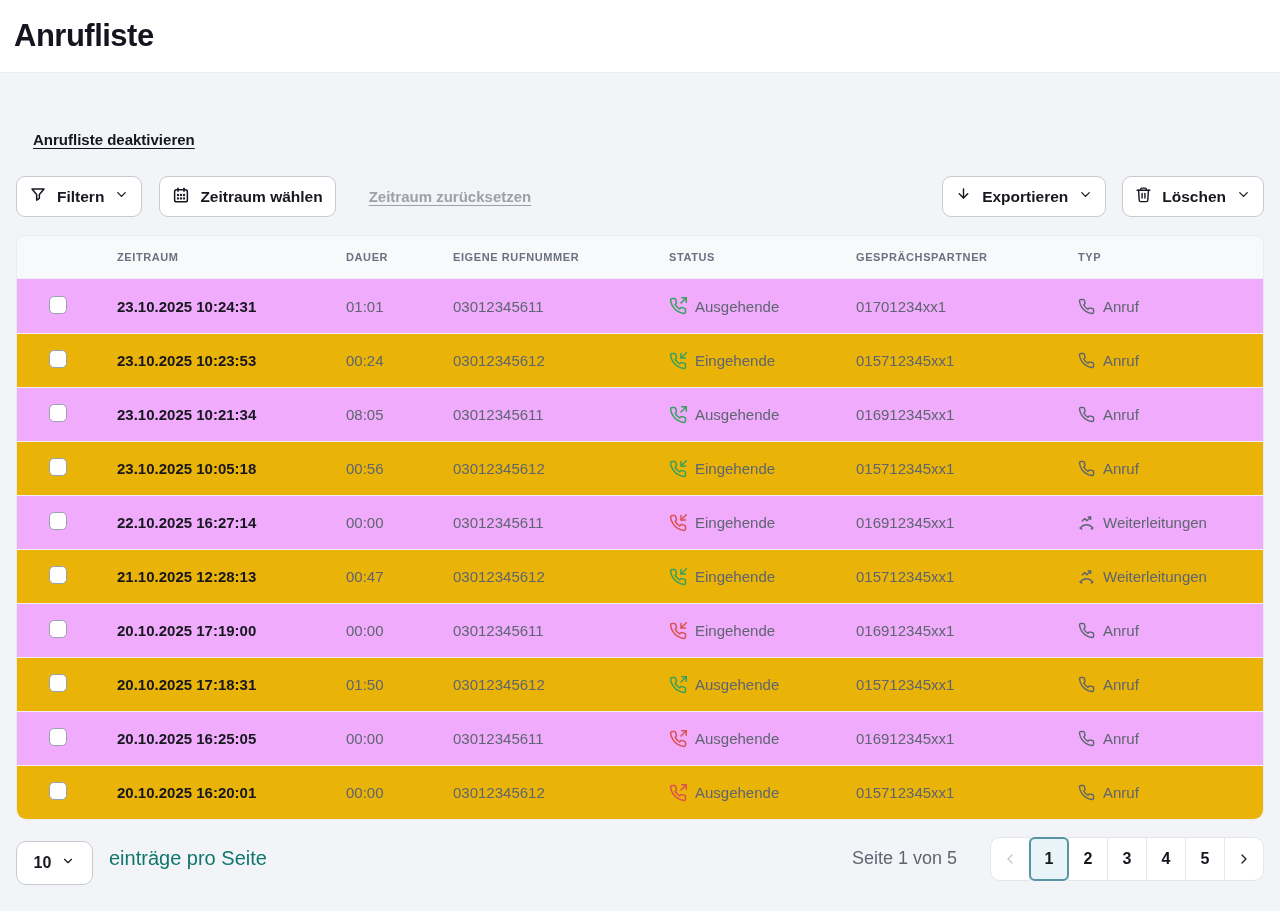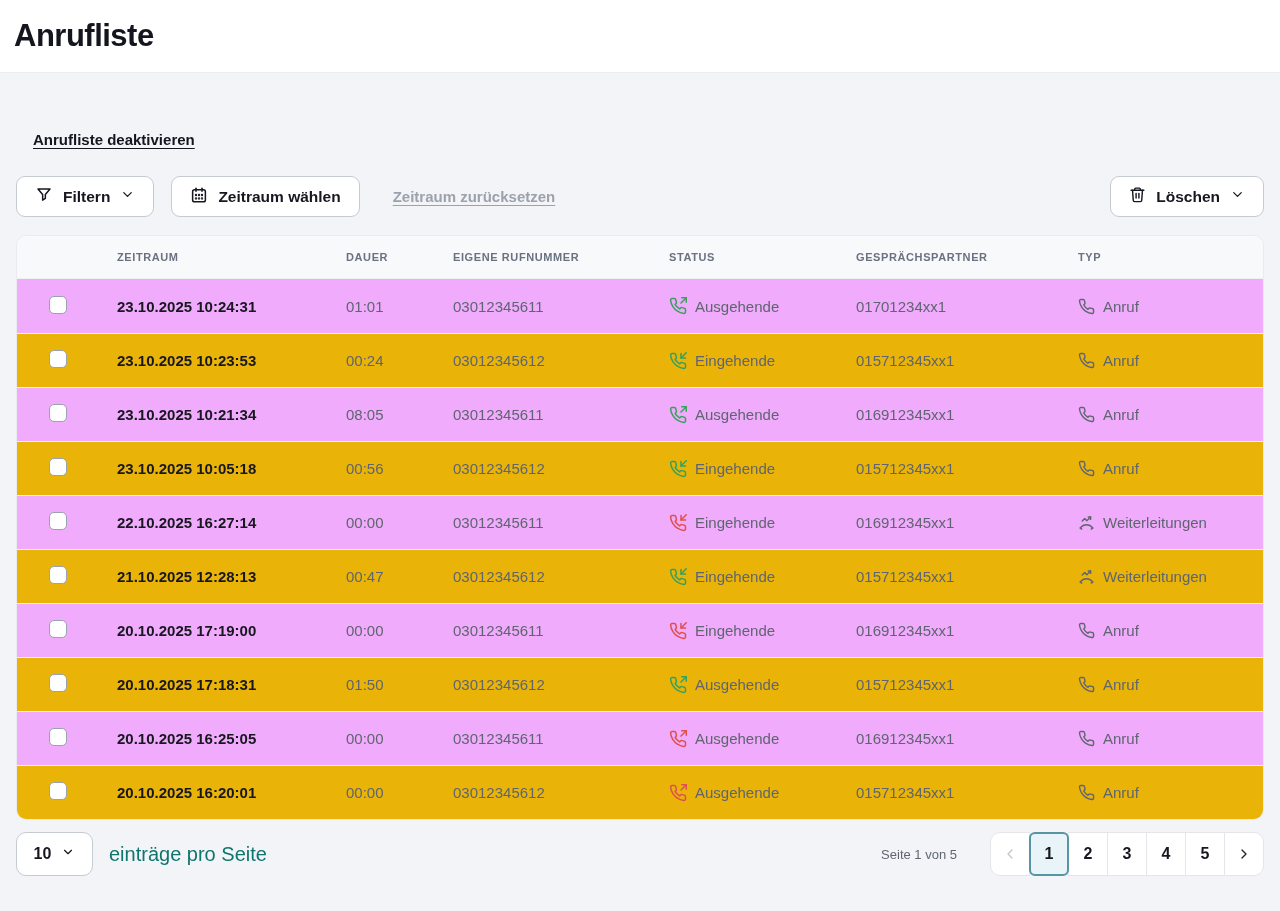--- a/index.html
+++ b/index.html
@@ -24,21 +24,21 @@
     font-size:15px; font-weight:700; color:#14151f;
     text-decoration:underline; text-underline-offset:3px; cursor:pointer;
   }
   
   .toolbar {
     margin-top:27px; display:flex; align-items:center; justify-content:space-between;
   }
   .toolbar-left, .toolbar-right { display:flex; align-items:center; }
   .btn {
     display:inline-flex; align-items:center; gap:10px;
-    height:41px; padding:0 18px;
+    height:41px; padding:0 12px;
     background:#ffffff; border:1px solid #c6cad1; border-radius:9px;
     font-family:"Liberation Sans", sans-serif;
     font-size:15.5px; font-weight:700; color:#16171f; cursor:pointer;
   }
   .toolbar-left .btn { margin-right:17px; }
   .toolbar-right .btn { margin-left:16px; }
   .btn svg { flex:0 0 auto; }
   .reset-link {
     margin-left:16px; font-size:15px; font-weight:600; color:#9ba2ac;
     text-decoration:underline; text-underline-offset:3px; cursor:pointer;
@@ -77,25 +77,25 @@
   
   .pagebar {
     margin-top:12px; display:flex; align-items:center; justify-content:space-between;
   }
   .pagebar-left { display:flex; align-items:center; }
   .perpage-btn {
     display:inline-flex; align-items:center; justify-content:center; gap:10px;
     width:77px; height:44px; background:#fff;
     border:1px solid #c6cad1; border-radius:10px;
     font-family:"Liberation Sans", sans-serif;
-    font-size:16px; font-weight:700; color:#16171f; cursor:pointer;
+    font-size:16px; font-weight:700; color:#16171f; cursor:pointer;margin-top:9px;
   }
   .perpage-label { margin-left:16px; font-size:20px; color:#0f766e; }
   .pagebar-right { display:flex; align-items:center; }
-  .page-info { font-size:13px; color:#5f6673; margin-right:33px; }
+  .page-info { font-size:18px; color:#5f6673; margin-right:33px; }
   .pager { display:flex; }
   .pg {
     width:40px; height:44px; background:#fff;
     border:1px solid #e4e6ea; margin-left:-1px;
     display:inline-flex; align-items:center; justify-content:center;
     font-family:"Liberation Sans", sans-serif;
     font-size:16px; font-weight:600; color:#16171f; cursor:pointer;
   }
   .pg:first-child { border-radius:10px 0 0 10px; margin-left:0; }
   .pg:last-child { border-radius:0 10px 10px 0; }
@@ -147,20 +147,34 @@
           </svg>
         </span>
         <span>Zeitraum wählen</span>
       </button>
       <a class="reset-link">Zeitraum zurücksetzen</a>
     </div>
     <div class="toolbar-right">
       <button class="btn">
         <span>
           <svg width="17" height="17" viewBox="0 0 24 24" class="icon-stroke">
+              <line x1="12" y1="4" x2="12" y2="17"></line>
+              <polyline points="6 11 12 17 18 11"></polyline>
+            </svg>
+        </span>
+        <span>Exportieren</span>
+        <span>
+          <svg width="15" height="15" viewBox="0 0 24 24" class="icon-stroke">
+              <polyline points="6 9 12 15 18 9"></polyline>
+            </svg>
+        </span>
+      </button>
+      <button class="btn">
+        <span>
+          <svg width="17" height="17" viewBox="0 0 24 24" class="icon-stroke">
             <polyline points="3 6 21 6"></polyline>
             <path d="M8 6V4.5A1.5 1.5 0 0 1 9.5 3h5A1.5 1.5 0 0 1 16 4.5V6"></path>
             <path d="M19 6l-1 14a2 2 0 0 1-2 2H8a2 2 0 0 1-2-2L5 6"></path>
             <line x1="10" y1="10.5" x2="10" y2="17"></line>
               <line x1="14" y1="10.5" x2="14" y2="17"></line>
           </svg>
         </span>
         <span>Löschen</span>
         <span>
           <svg width="15" height="15" viewBox="0 0 24 24" class="icon-stroke">

